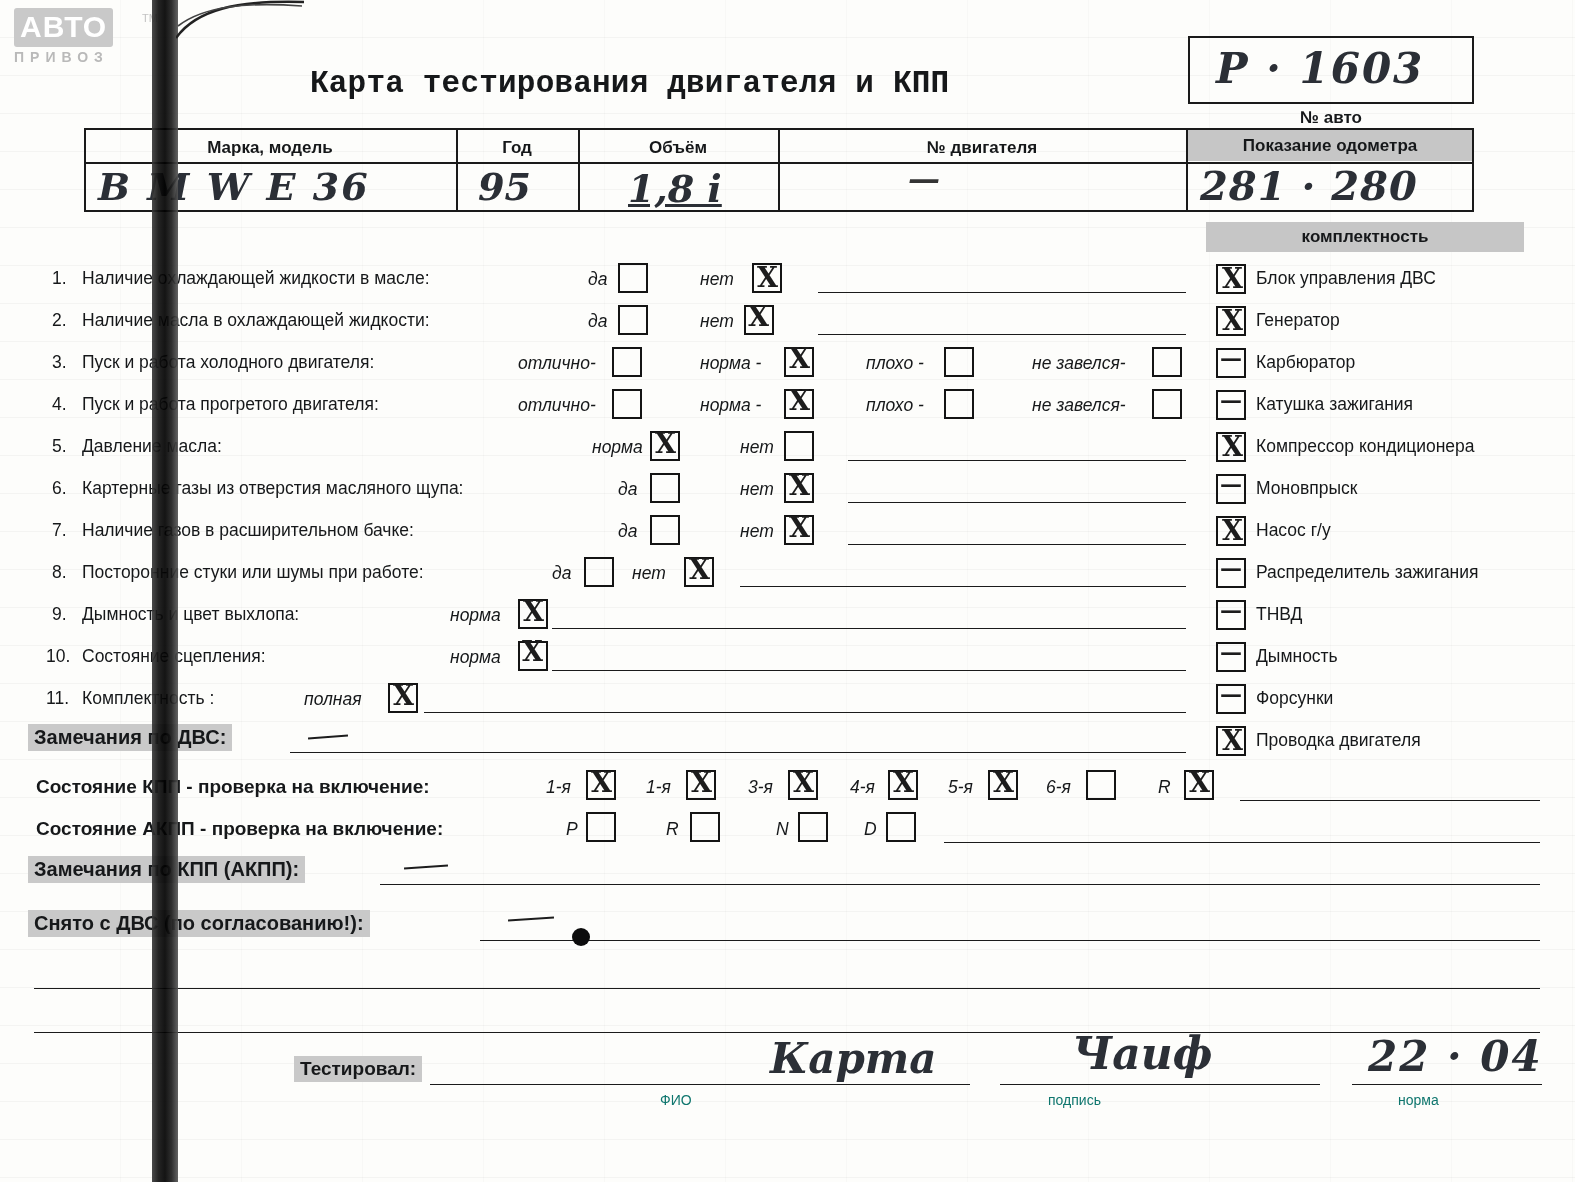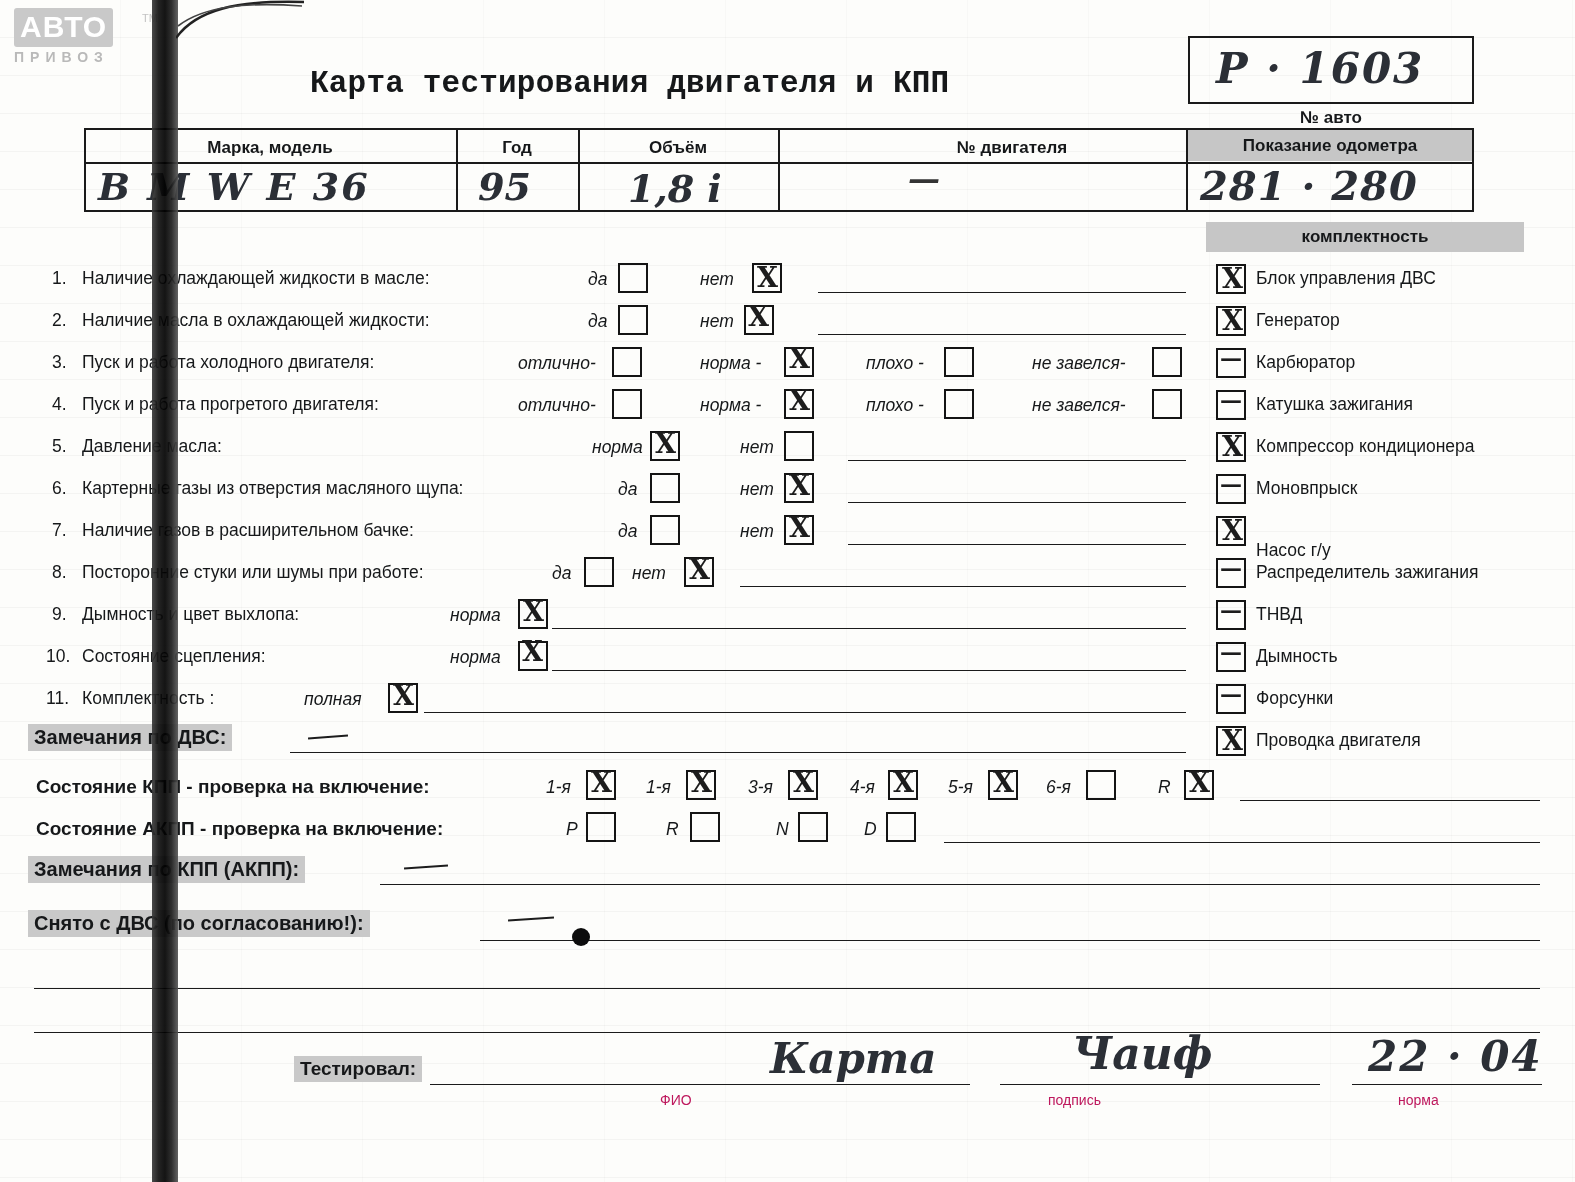--- a/index.html
+++ b/index.html
@@ -86,21 +86,21 @@
   .grey-hdr{
     position:absolute;background:#c6c6c6;box-sizing:border-box;
     font-size:17px;font-weight:bold;text-align:center;
   }
   .sec-label{
     position:absolute;background:#c9c9c9;font-weight:bold;font-size:20px;
     padding:2px 6px;white-space:nowrap;
   }
   .kit-label{position:absolute;font-size:17.5px;white-space:nowrap;}
   .num{position:absolute;font-size:17.5px;}
-  .smallcap{position:absolute;font-size:14px;color:#be185d;}
+  .smallcap{position:absolute;font-size:14px;color:#0f766e;}
   .dash{
     position:absolute;height:0;border-top:2.5px solid #1d1d1d;transform:rotate(-4deg);
   }
   .blob{position:absolute;width:18px;height:18px;border-radius:50%;background:#0c0c0c;}
 </style>
 </head>
 <body>
 
 <div class="scan-lines"></div>
 <div class="scan-vert"></div>
@@ -122,26 +122,26 @@
 <div class="bx" style="left:456px;top:128px;width:0;height:84px;border-width:0 0 0 2px;"></div>
 <div class="bx" style="left:578px;top:128px;width:0;height:84px;border-width:0 0 0 2px;"></div>
 <div class="bx" style="left:778px;top:128px;width:0;height:84px;border-width:0 0 0 2px;"></div>
 <div class="bx" style="left:1186px;top:128px;width:0;height:84px;border-width:0 0 0 2px;"></div>
 
 <div class="bx" style="left:84px;top:162px;width:1390px;height:0;border-width:2px 0 0 0;"></div>
 
 <div class="hdr" style="left:84px;top:138px;width:372px;">Марка, модель</div>
 <div class="hdr" style="left:456px;top:138px;width:122px;">Год</div>
 <div class="hdr" style="left:578px;top:138px;width:200px;">Объём</div>
-<div class="hdr" style="left:778px;top:138px;width:408px;margin-left:30px;">№ двигателя</div>
+<div class="hdr" style="left:778px;top:138px;width:408px;">№ двигателя</div>
 <div class="grey-hdr" style="left:1188px;top:130px;width:284px;height:31px;padding-top:6px;">Показание одометра</div>
 
 <div class="hw" style="position:absolute;left:98px;top:164px;font-size:38px;letter-spacing:2px;">B M W  E 36</div>
 <div class="hw" style="position:absolute;left:478px;top:164px;font-size:38px;">95</div>
-<div class="hw" style="position:absolute;left:628px;top:166px;font-size:38px;">1,8 i</div>
+<div class="hw" style="position:absolute;left:628px;top:166px;font-size:38px;text-decoration:underline;">1,8 i</div>
 <div class="hw" style="position:absolute;left:908px;top:160px;font-size:32px;color:#333;">—</div>
 <div class="hw" style="position:absolute;left:1200px;top:162px;font-size:40px;letter-spacing:1px;">281 · 280</div>
 
 <div class="grey-hdr" style="left:1206px;top:222px;width:318px;height:30px;padding-top:5px;">комплектность</div>
 
 <div class="chk" style="left:1216px;top:264px;"></div>
 <div class="mark" style="left:1222px;top:265px;">X</div>
 <div class="kit-label" style="left:1256px;top:268px;">Блок управления ДВС</div>
 
 <div class="chk" style="left:1216px;top:306px;"></div>
@@ -159,21 +159,21 @@
 <div class="chk" style="left:1216px;top:432px;"></div>
 <div class="mark" style="left:1222px;top:433px;">X</div>
 <div class="kit-label" style="left:1256px;top:436px;">Компрессор кондиционера</div>
 
 <div class="chk" style="left:1216px;top:474px;"></div>
 <div class="mark" style="left:1220px;top:473px;font-size:22px;">—</div>
 <div class="kit-label" style="left:1256px;top:478px;">Моновпрыск</div>
 
 <div class="chk" style="left:1216px;top:516px;"></div>
 <div class="mark" style="left:1222px;top:517px;">X</div>
-<div class="kit-label" style="left:1256px;top:540px;">Насос г/у</div>
+<div class="kit-label" style="left:1256px;top:520px;">Насос г/у</div>
 
 <div class="chk" style="left:1216px;top:558px;"></div>
 <div class="mark" style="left:1220px;top:557px;font-size:22px;">—</div>
 <div class="kit-label" style="left:1256px;top:562px;">Распределитель зажигания</div>
 
 <div class="chk" style="left:1216px;top:600px;"></div>
 <div class="mark" style="left:1220px;top:599px;font-size:22px;">—</div>
 <div class="kit-label" style="left:1256px;top:604px;">ТНВД</div>
 
 <div class="chk" style="left:1216px;top:642px;"></div>

